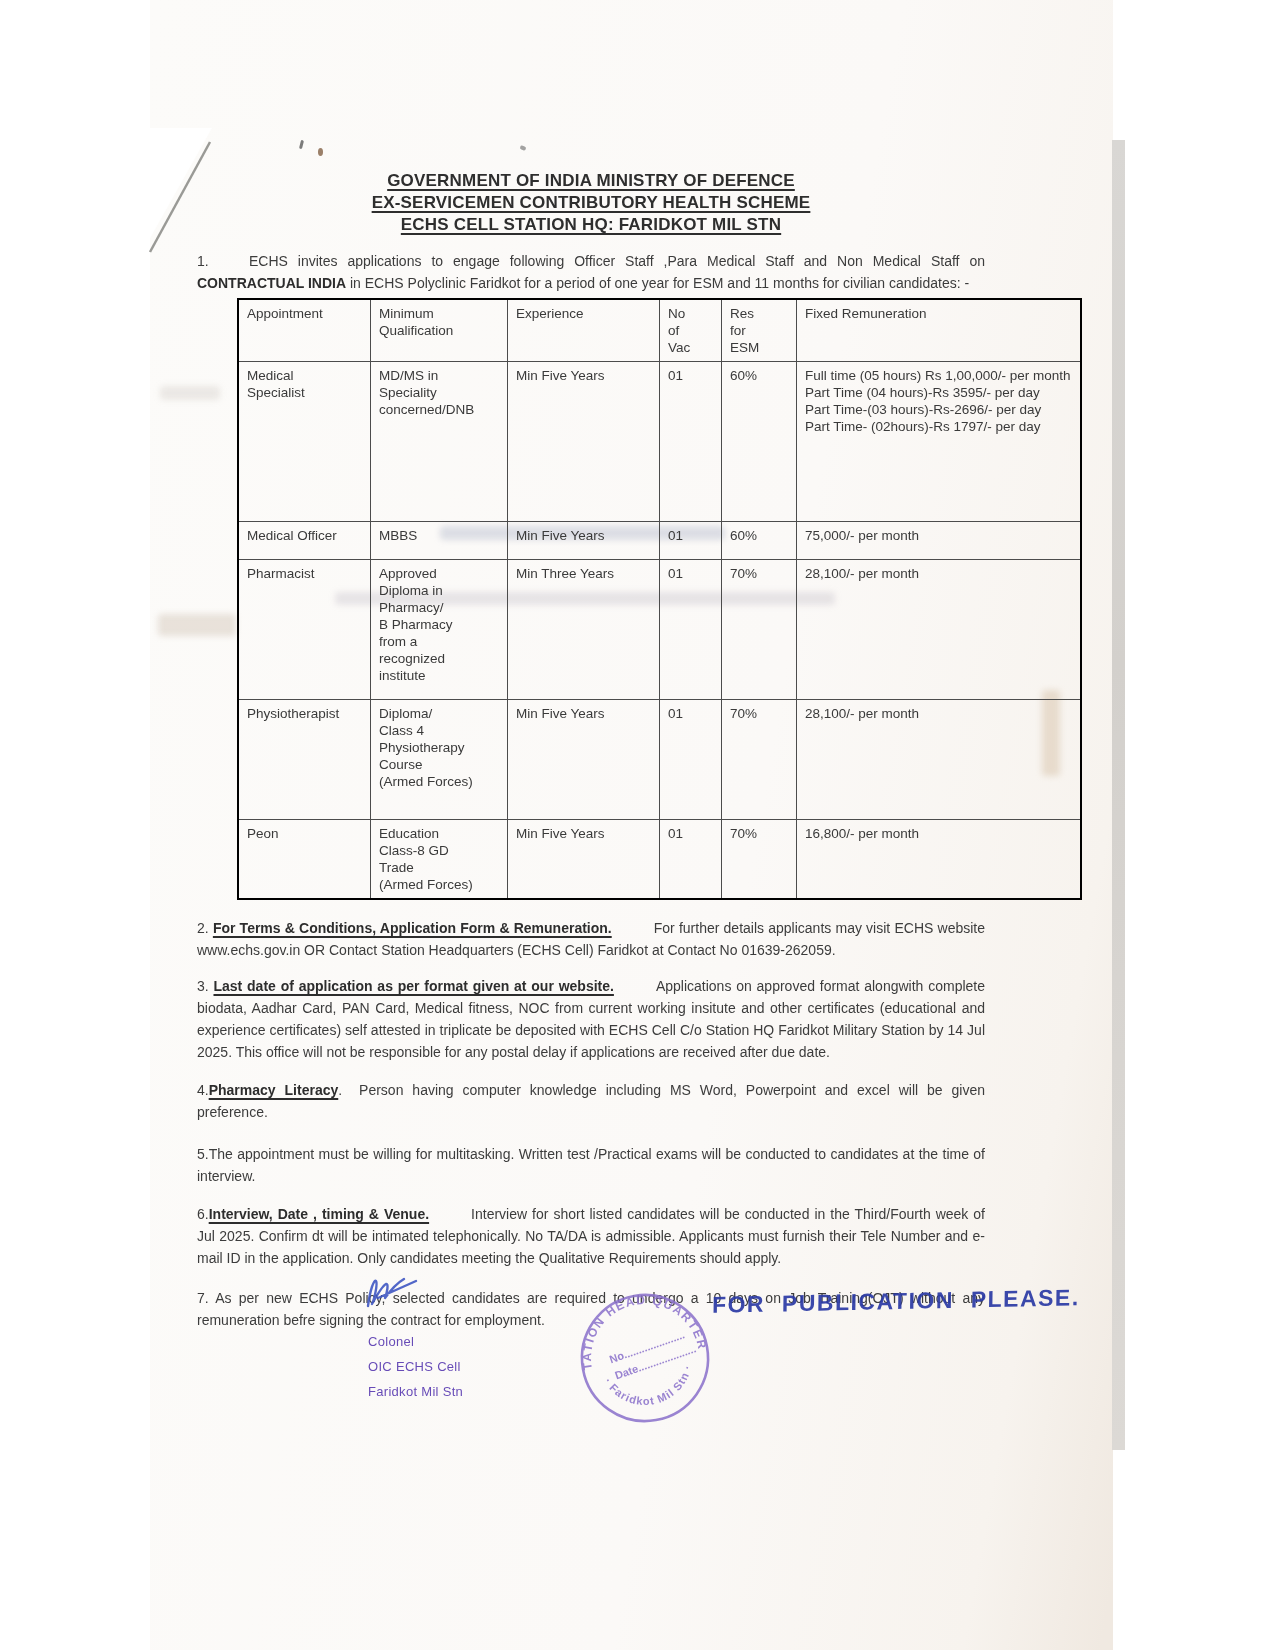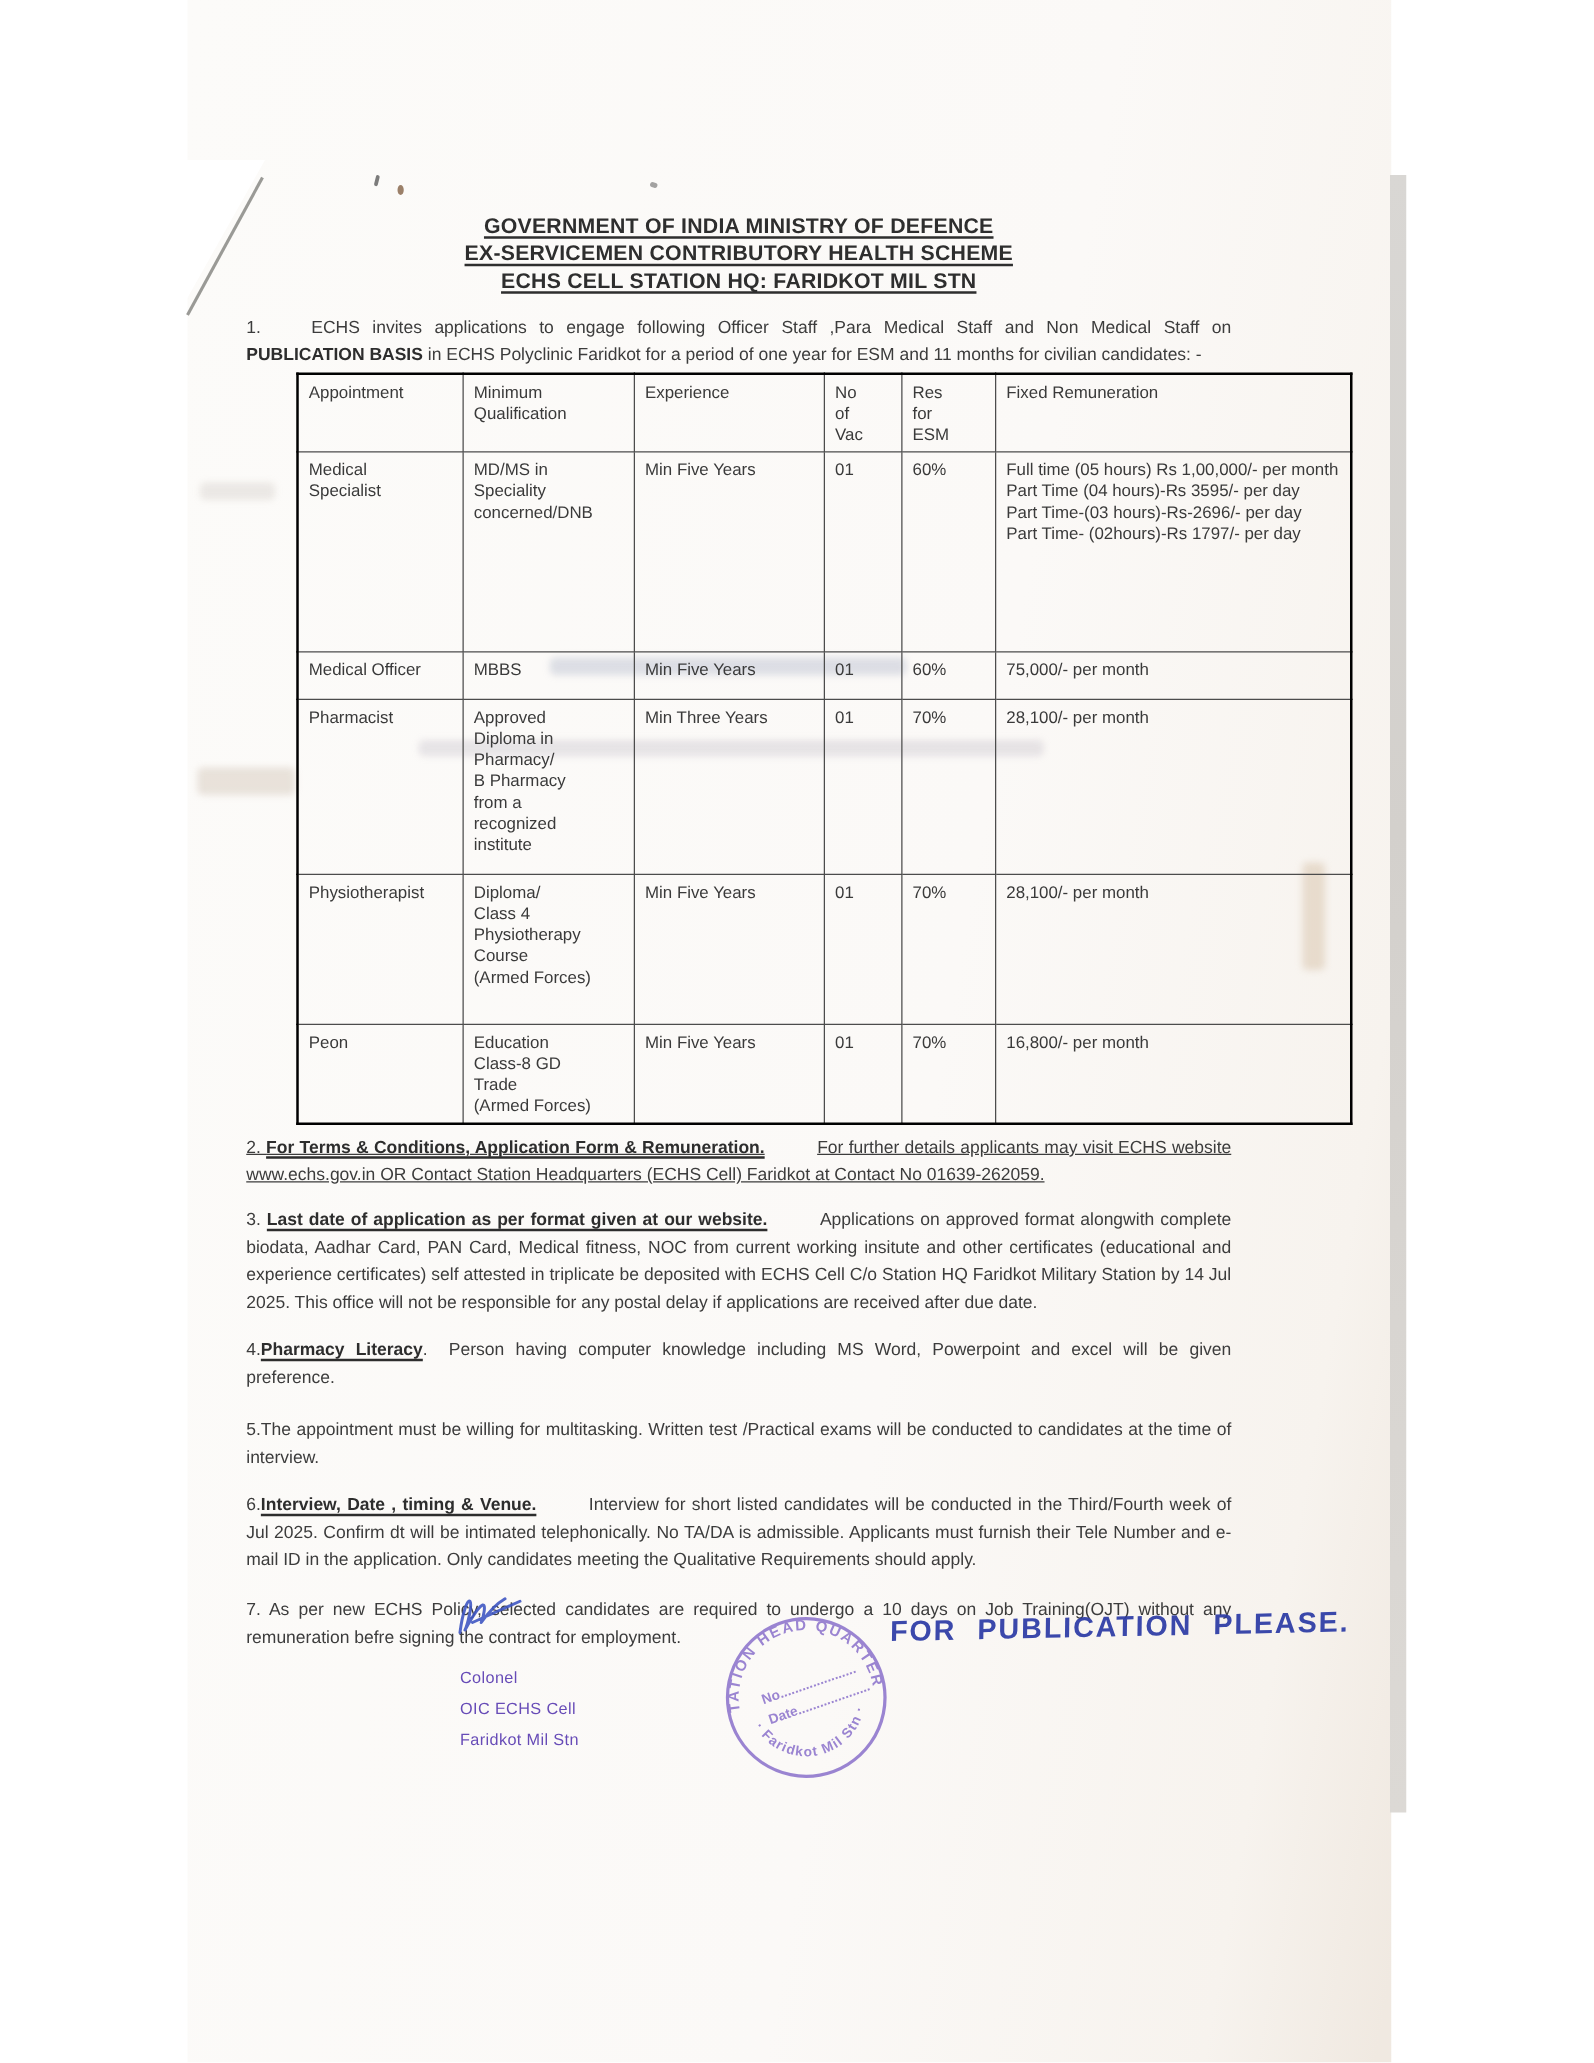--- a/index.html
+++ b/index.html
@@ -54,21 +54,21 @@
   }
   table.vac td, table.vac th{
     border:1.4px solid #4c4c4c;
     padding:5px 8px;vertical-align:top;text-align:left;
     white-space:pre-line;font-weight:normal;
   }
   .c0{width:115px;} .c1{width:120px;border-radius:28px;} .c2{width:135px;}
   .c3{width:45px;}  .c4{width:58px;}  .c5{width:267px;}
   .r-head{height:58px;} .r0{height:160px;} .r1{height:38px;}
   .r2{height:140px;} .r3{height:120px;} .r4{height:70px;padding-left:48px;}
-  .p2{margin-top:6px;text-decoration:underline;} .p3{margin-top:14px;} .p4{margin-top:16px;}
+  .p2{margin-top:17px;} .p3{margin-top:14px;} .p4{margin-top:16px;}
   .p5{margin-top:20px;} .p6{margin-top:16px;} .p7{margin-top:18px;}
 
   
   .sig-squiggle{position:absolute;left:360px;top:1272px;width:72px;height:42px;}
   .sig-block{
     position:absolute;left:368px;top:1329px;
     color:#5b3db2;font-weight:normal;font-size:13px;line-height:25px;
     letter-spacing:.3px;opacity:.92;
   }
   .stamp-svg{position:absolute;left:575px;top:1288px;width:140px;height:140px;}
@@ -97,21 +97,21 @@
 <div class="speck sp3"></div>
 
 <div class="doc">
 
   <div class="title">
     <div>GOVERNMENT OF INDIA MINISTRY OF DEFENCE</div>
     <div>EX-SERVICEMEN CONTRIBUTORY HEALTH SCHEME</div>
     <div>ECHS CELL STATION HQ: FARIDKOT MIL STN</div>
   </div>
 
-  <p class="para p1"><span class="num-tab">1.</span><span>ECHS invites applications to engage following Officer Staff ,Para Medical Staff and Non Medical Staff on </span><span class="b">PUBLICATION BASIS</span><span> in ECHS Polyclinic Faridkot for a period of one year for ESM and 11 months for civilian candidates: -</span></p>
+  <p class="para p1"><span class="num-tab">1.</span><span>ECHS invites applications to engage following Officer Staff ,Para Medical Staff and Non Medical Staff on </span><span class="b">CONTRACTUAL INDIA</span><span> in ECHS Polyclinic Faridkot for a period of one year for ESM and 11 months for civilian candidates: -</span></p>
 
   <table class="vac">
     <tbody>
         <tr class="r-head">
       <th class="c0">Appointment</th>
       <th class="c1">Minimum
 Qualification</th>
       <th class="c2">Experience</th>
       <th class="c3">No
 of

